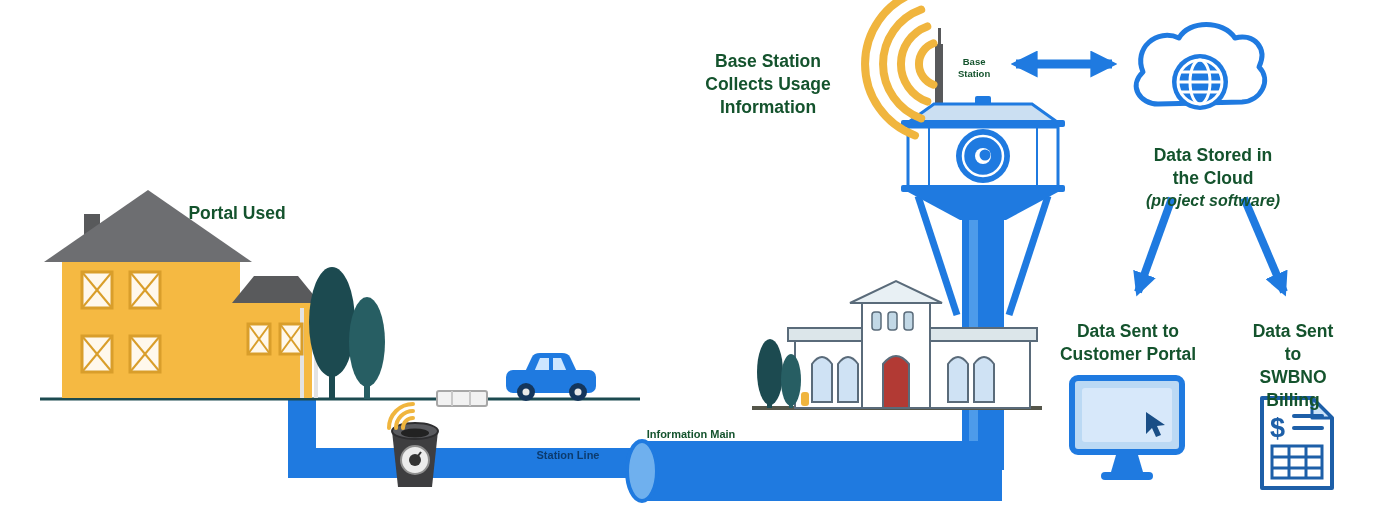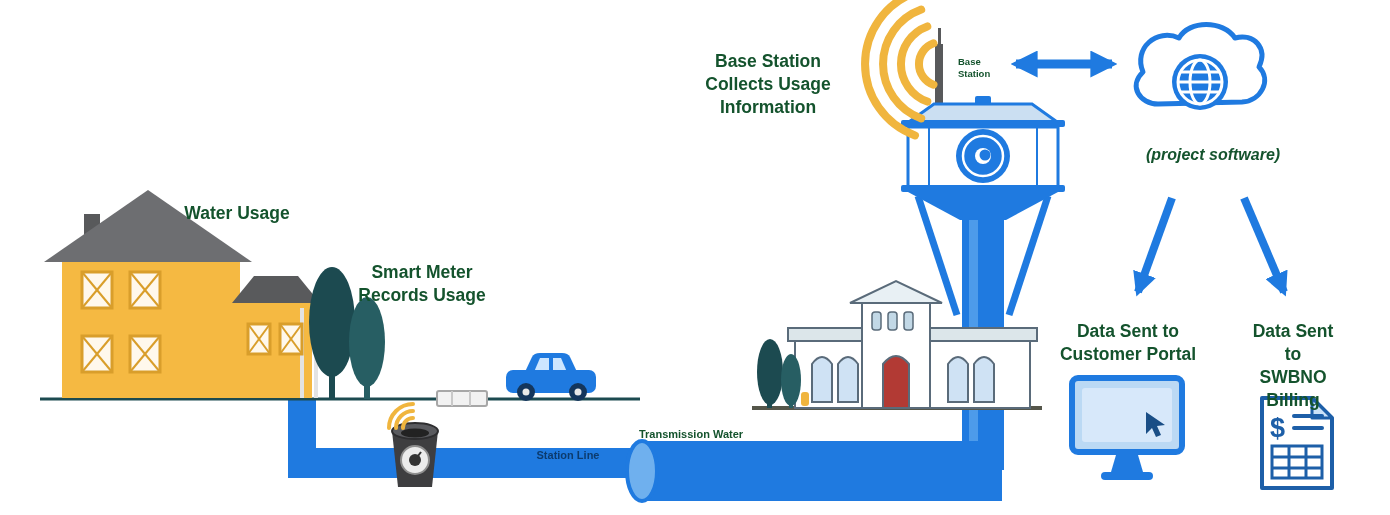--- a/index.html
+++ b/index.html
@@ -3,21 +3,21 @@
 <meta charset="utf-8">
 <style>
   html,body{margin:0;padding:0;background:#ffffff;}
   .canvas{position:relative;width:1390px;height:515px;background:#ffffff;overflow:hidden;
           font-family:"Liberation Sans",sans-serif;}
   .canvas > svg{position:absolute;left:0;top:0;}
   .label{position:absolute;font-weight:bold;color:#14532d;text-align:center;
          white-space:pre-line;transform:translateX(-50%);line-height:1.32;}
   .lg{font-size:17.5px;}
   .sm{font-size:11px;}
-  .xs{font-size:9.5px;transform:none;text-align:left;line-height:1.25;}
+  .xs{font-size:9.5px;transform:none;text-align:center;line-height:1.25;}
   .italic{font-style:italic;font-size:16px;display:block;}
   .dollar{font-family:"Liberation Sans",sans-serif;font-weight:bold;font-size:27px;fill:#1D5FA8;}
 </style>
 </head>
 <body>
 
 <div class="canvas">
 
 <svg width="1390" height="515" viewBox="0 0 1390 515">
   <defs>
@@ -202,39 +202,39 @@
     <g stroke="#1D5FA8" stroke-width="3">
       <rect x="1272" y="446" width="50" height="32" fill="none"></rect>
       <line x1="1272" y1="457" x2="1322" y2="457"></line>
       <line x1="1272" y1="468" x2="1322" y2="468"></line>
       <line x1="1289" y1="446" x2="1289" y2="478"></line>
       <line x1="1306" y1="446" x2="1306" y2="478"></line>
     </g>
   </g>
 </svg>
 
-<div class="label lg" style="left:237px;top:202px">Water Usage</div>
-
-<div class="label lg" style="left:422px;top:261px">Smart Meter
-Records Usage</div>
+<div class="label lg" style="left:237px;top:202px">Portal Used</div>
+
 
 <div class="label lg" style="left:768px;top:50px">Base Station
 Collects Usage
 Information</div>
 
 <div class="label xs" style="left:958px;top:56px">Base
 Station</div>
 
 <div class="label lg" style="left:1213px;top:121px">
+  <span>Data Stored in
+the Cloud</span>
   <span class="italic">(project software)</span>
 </div>
 
 <div class="label lg" style="left:1128px;top:320px">Data Sent to
 Customer Portal</div>
 
 <div class="label lg" style="left:1293px;top:320px">Data Sent to
 SWBNO Billing</div>
 
 <div class="label sm" style="left:568px;top:448px;color:#0C3B6E">Station Line</div>
 
-<div class="label sm" style="left:691px;top:427px">Transmission Water</div>
+<div class="label sm" style="left:691px;top:427px">Information Main</div>
 
 </div>
 
 </body></html>

